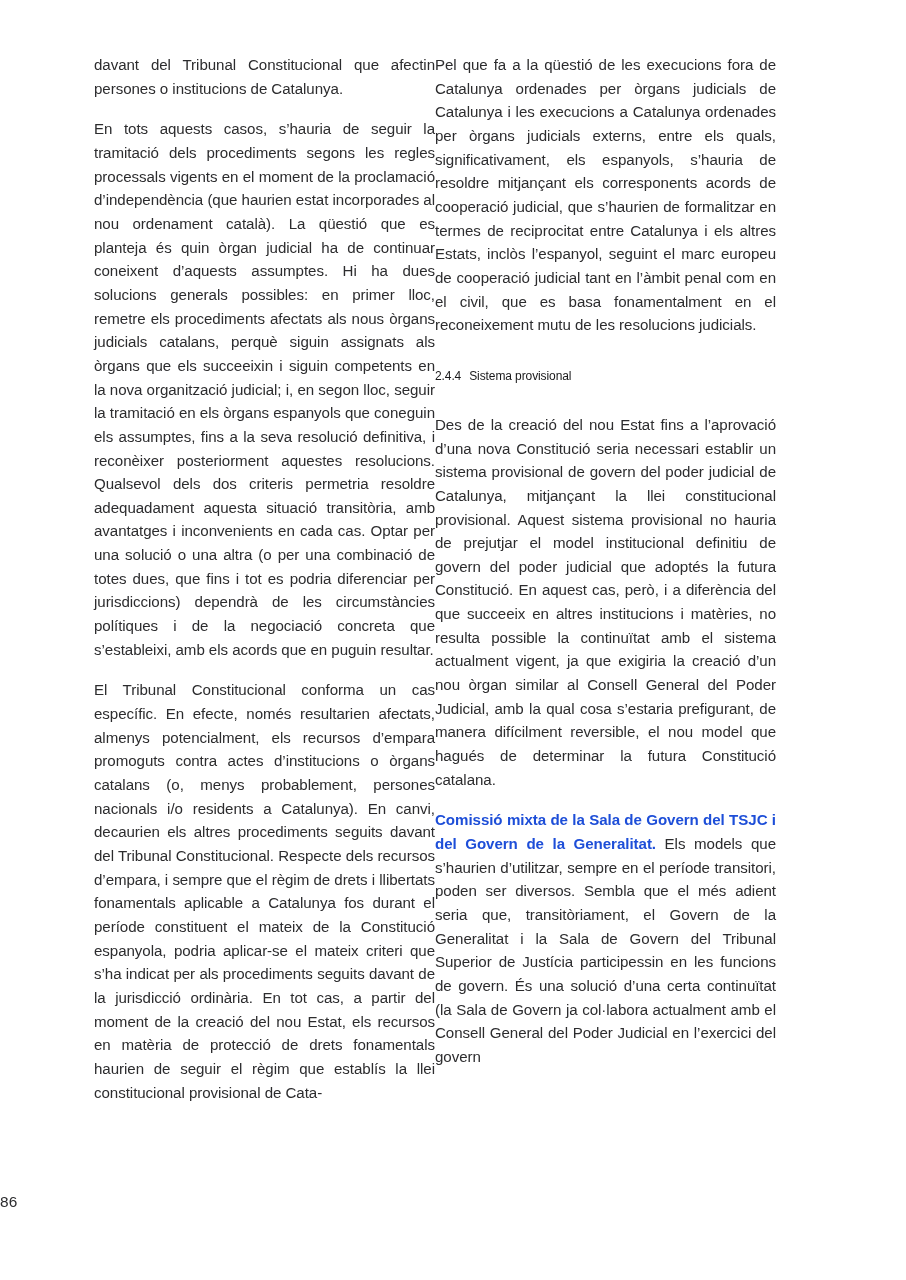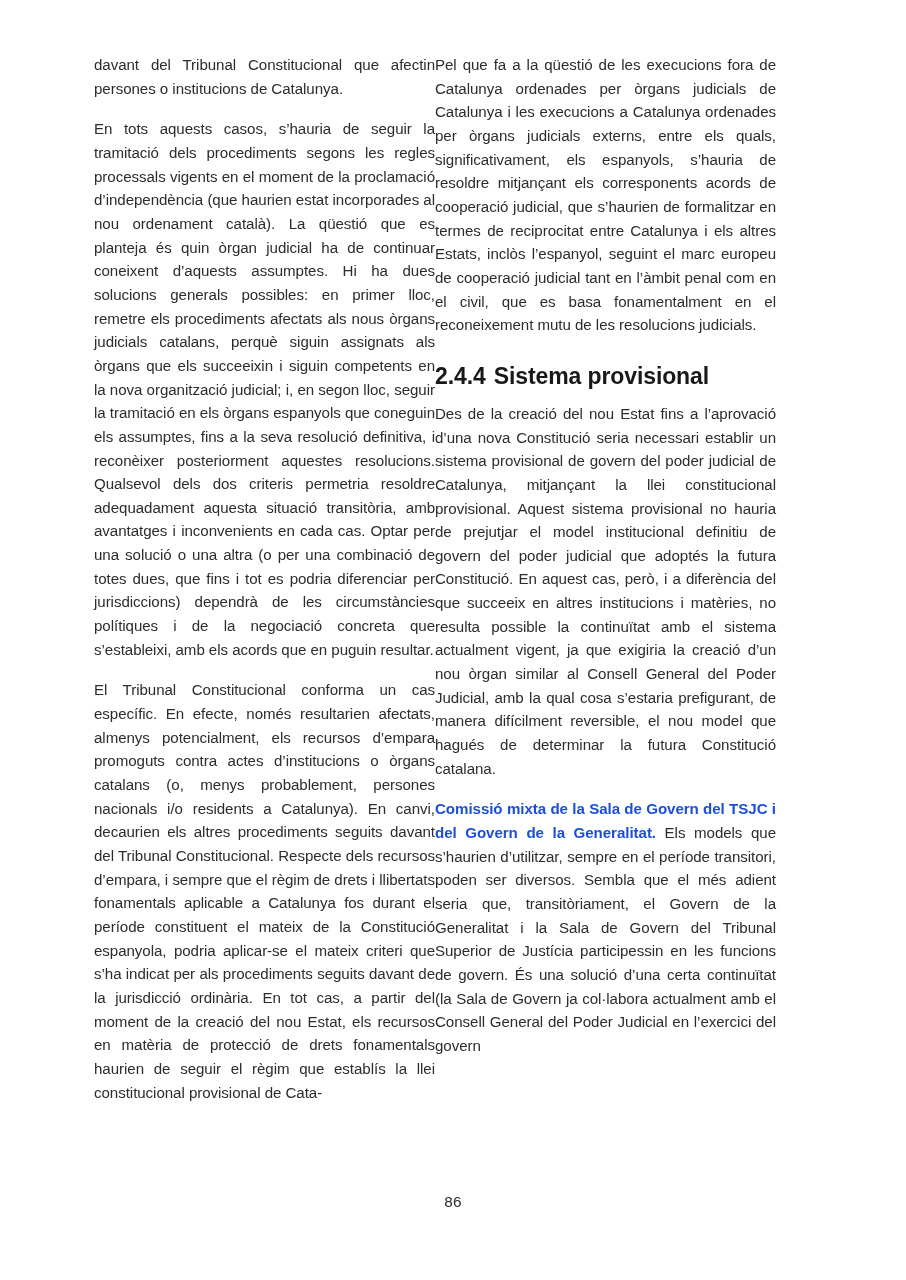--- a/index.html
+++ b/index.html
@@ -37,41 +37,41 @@
     text-justify: inter-word;
     hyphens: none;
     -webkit-hyphens: none;
     letter-spacing: -0.05px;
     word-spacing: 0px;
   }
   p.para:last-child {
     margin-bottom: 0;
   }
   .section-heading {
-    margin: 27px 0 13px 0;
-    font-size: 23px;
+    margin: 27px 0 24px 0;
+    font-size: 12px;
     line-height: 25px;
-    font-weight: bold;
+    font-weight: normal;
     color: #18181a;
     text-align: left;
     letter-spacing: -0.1px;
   }
   .section-heading .num {
     margin-right: 8px;
   }
   .lead-bold {
     font-weight: bold;
     color: #1d4ed8;
   }
   .page-number {
     position: absolute;
     left: 0;
     top: 1193px;
     width: 906px;
-    text-align: center;
+    text-align: left;
     font-size: 15.4px;
     color: #2c2c2e;
     letter-spacing: 0.2px;
   }
 </style>
 </head>
 <body>
 
 <div class="page">
 

